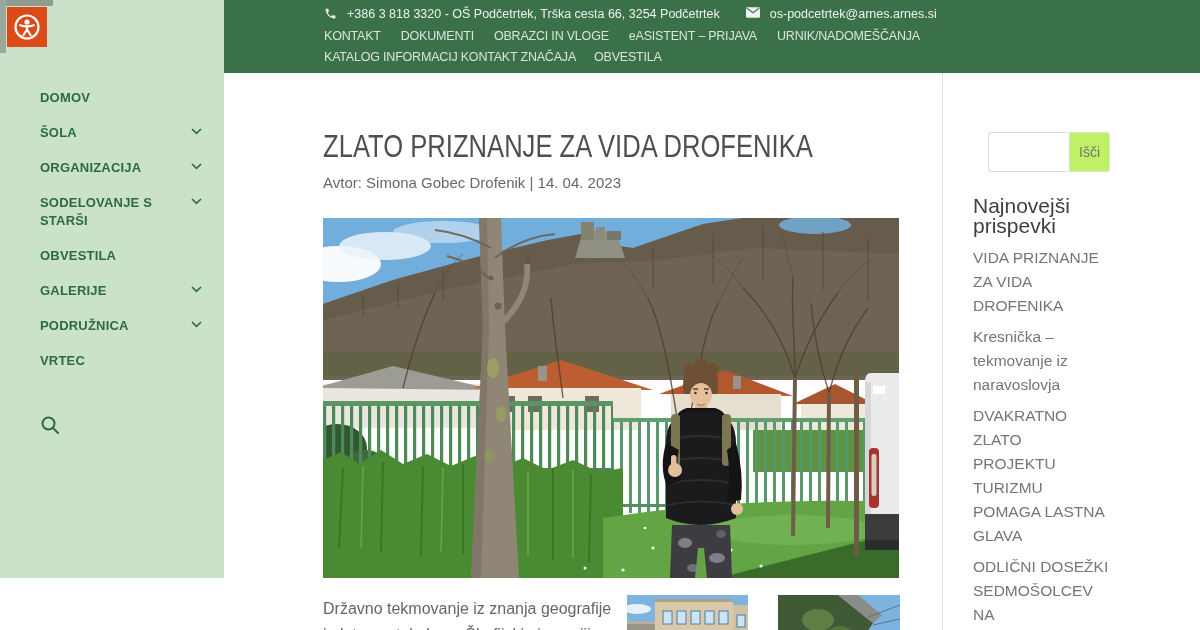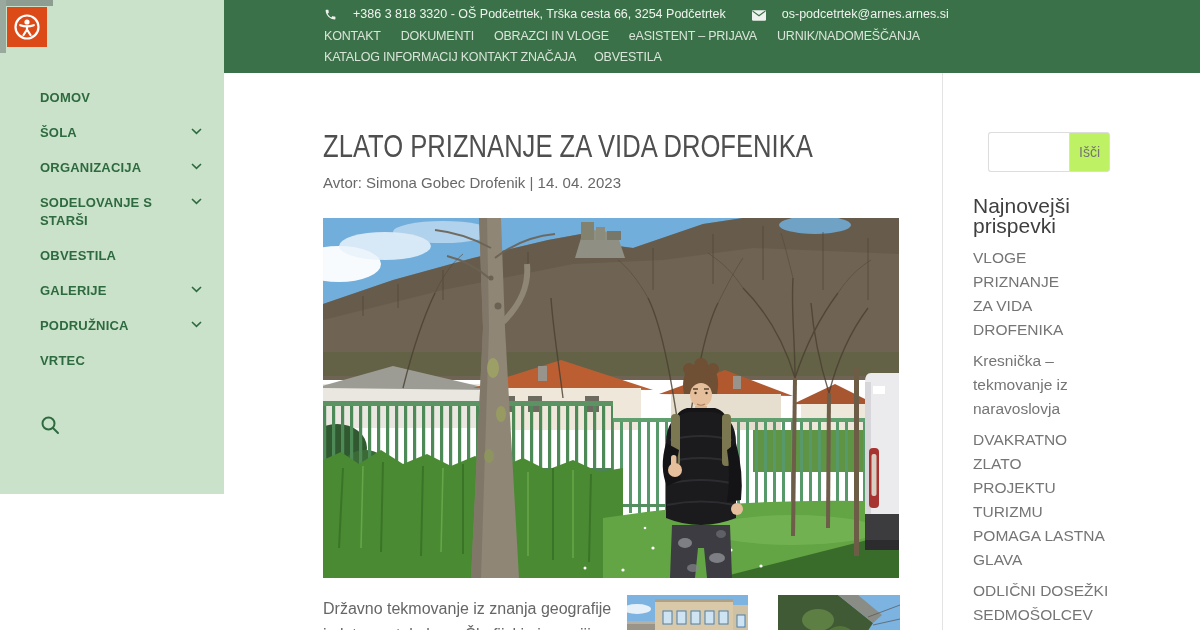--- a/index.html
+++ b/index.html
@@ -1,37 +1,37 @@
 <!DOCTYPE html>
 <html lang="sl"><head>
 <meta charset="utf-8">
 <style>
   * { margin:0; padding:0; box-sizing:border-box; }
   html,body { width:1200px; height:630px; overflow:hidden; background:#fff;
     font-family:"Liberation Sans","DejaVu Sans",sans-serif; }
   body { position:relative; }
 
   
-  .sidebar { position:absolute; left:0; top:0; width:224px; height:494px; background:#cae2c9; }
+  .sidebar { position:absolute; left:0; top:0; width:224px; height:578px; background:#cae2c9; }
   .corner-h { position:absolute; left:0; top:0; width:53px; height:6px; background:#8e9d91; }
   .corner-v { position:absolute; left:0; top:0; width:6px; height:53px; background:#9aa99d; }
   .a11y { position:absolute; left:7px; top:7px; width:40px; height:40px; background:#dc4b17;
     border:none; cursor:pointer; display:flex; align-items:center; justify-content:center; }
   .menu { position:absolute; left:0; top:80px; width:224px; }
   .menu ul { list-style:none; }
   .menu li { position:relative; padding:8px 36px 9px 40px; cursor:pointer; }
   .menu li span.lbl { font-size:13px; line-height:16px; font-weight:bold; color:#2e6a40; letter-spacing:.2px; }
   .menu .chev { position:absolute; right:22px; top:13px; }
   .side-search { position:absolute; left:38px; top:414px; width:24px; height:24px; background:none; border:none; cursor:pointer; }
 
   
   .topbar { position:absolute; left:224px; top:0; width:976px; height:73px; background:#3b7148; }
   .tb-row { position:absolute; left:100px; display:flex; align-items:center; white-space:nowrap; }
   .tb-row1 { top:7px; gap:26px; color:#eef3ee; font-size:12.5px; }
-  .tb-item { display:flex; align-items:flex-end; gap:16px; color:#eef3ee; text-decoration:none; }
+  .tb-item { display:flex; align-items:flex-start; gap:10px; color:#eef3ee; text-decoration:none; }
   .tb-row2 { top:29px; gap:20px; }
   .tb-row3 { top:50px; gap:18px; }
   .tb-link { color:#d9e5d9; font-size:12.5px; letter-spacing:-.2px; text-decoration:none; cursor:pointer; }
 
   
   .post-title { position:absolute; left:323px; top:128px; font-size:32px; font-weight:500;
     color:#4f4f4f; white-space:nowrap; transform:scaleX(.8); transform-origin:0 50%; }
   .meta { position:absolute; left:323px; top:174px; font-size:15px; color:#686868; }
   .meta a { color:#686868; text-decoration:none; cursor:pointer; }
   .photo { position:absolute; left:323px; top:218px; width:576px; height:360px; overflow:hidden; }
@@ -378,21 +378,21 @@
     <input type="text" placeholder="" style="">
     <button type="submit">Išči</button>
   </form>
   <h2 class="widget-title">
     <div>Najnovejši</div>
     <div>prispevki</div>
   </h2>
   <ul class="posts">
     <li>
       <a>
-        <span class="pl">VLOGE PRIZNANJE</span>
+        <span class="pl">VIDA PRIZNANJE</span>
         <span class="pl">ZA VIDA DROFENIKA</span>
       </a>
     </li>
     <li>
       <a>
         <span class="pl">Kresnička –</span>
         <span class="pl">tekmovanje iz</span>
         <span class="pl">naravoslovja</span>
       </a>
     </li>

